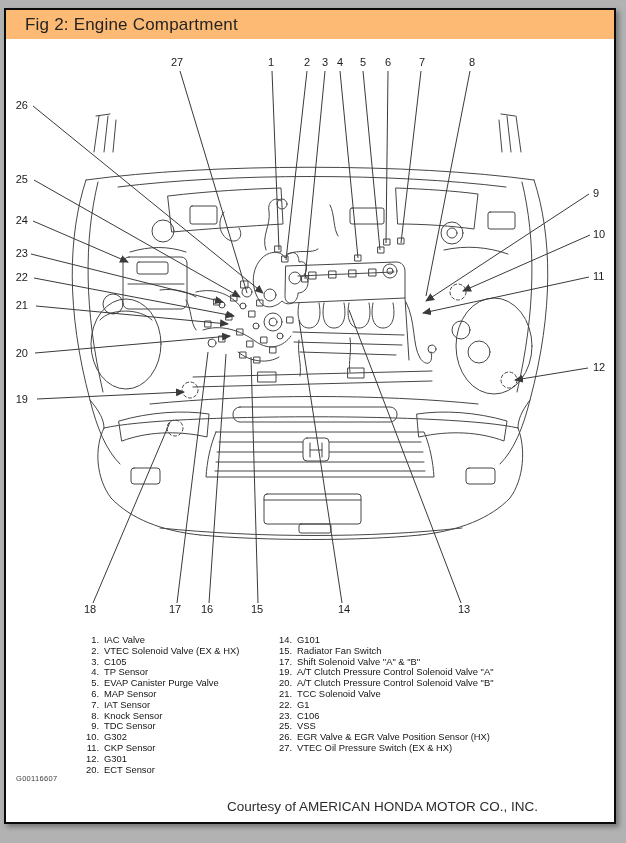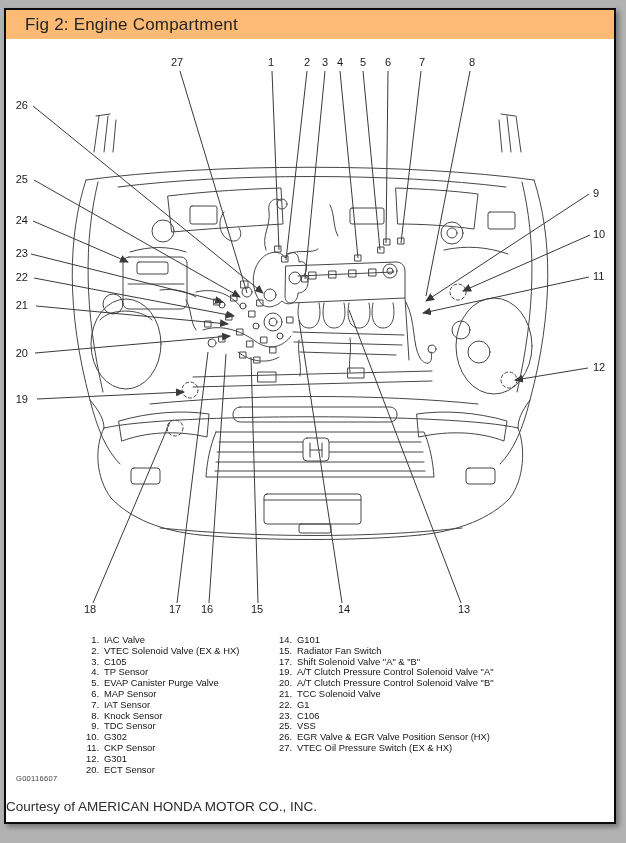--- a/index.html
+++ b/index.html
@@ -21,21 +21,21 @@
   svg.diagram{position:absolute;left:0;top:0;width:608px;height:812px;z-index:1}
   .art{stroke:#464646;fill:none;stroke-width:1;stroke-linejoin:round;stroke-linecap:round}
   .legend{position:absolute;top:625px;left:0;width:608px;color:#151515;font-size:9.4px;z-index:2}
   .lcol{position:absolute;top:0;white-space:nowrap}
   .lcol1{left:75px}
   .lcol2{left:268px}
   .lrow{height:10.8px;line-height:10.8px;display:flex}
   .lnum{flex:0 0 18px;width:18px;text-align:right}
   .ltxt{margin-left:5px}
   .figcode{position:absolute;left:10px;top:764px;font-size:7.5px;color:#3d3d3d;letter-spacing:.3px;z-index:2}
-  .courtesy{position:absolute;left:0;top:789px;width:532px;text-align:left;font-size:13.5px;color:#2d2d2d;z-index:2}
+  .courtesy{position:absolute;left:0;top:789px;width:532px;text-align:right;font-size:13.5px;color:#2d2d2d;z-index:2}
 </style>
 </head>
 <body>
 
 <div class="panel">
 
   <div class="header">Fig 2: Engine Compartment</div>
 
   <svg class="diagram" viewBox="6 10 608 812">
     <defs>

